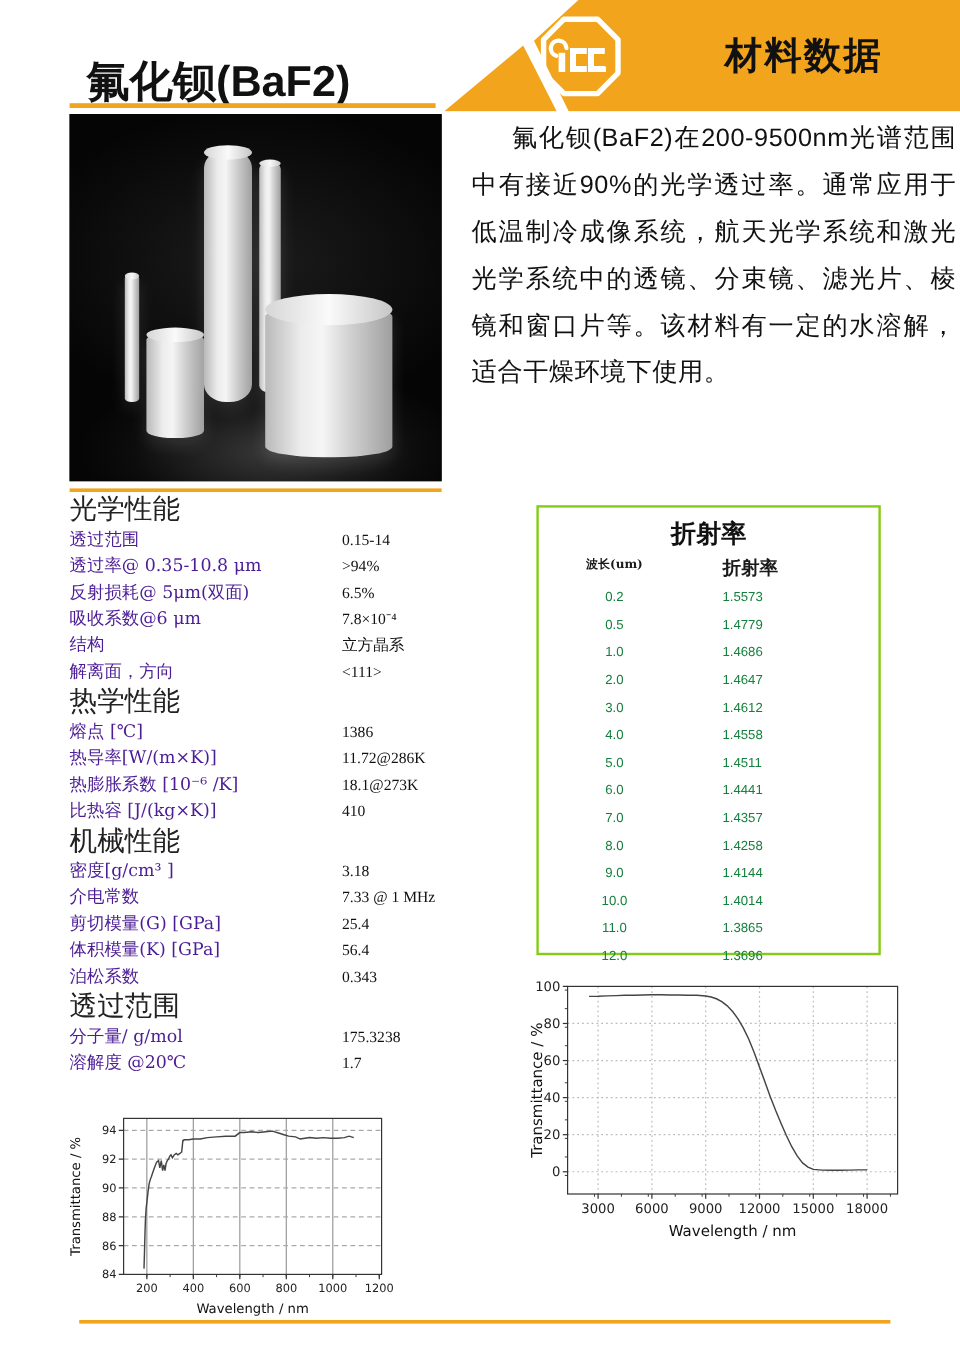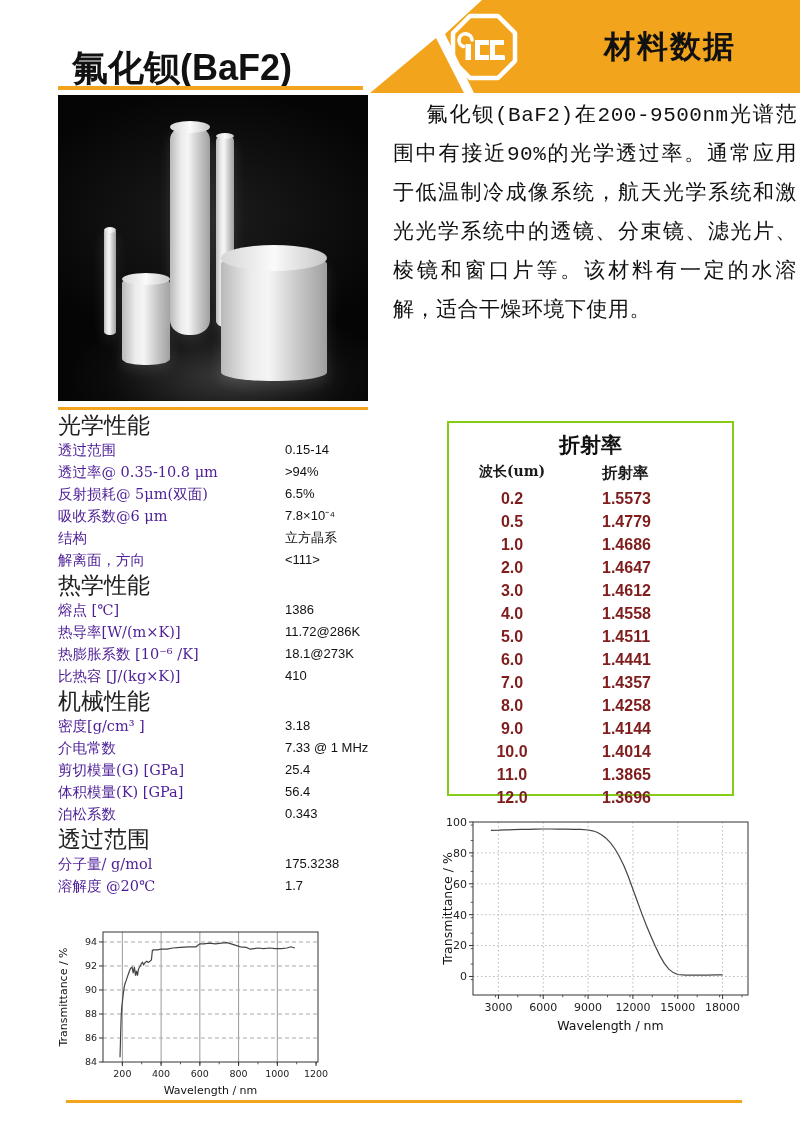--- a/index.html
+++ b/index.html
@@ -30,43 +30,43 @@
            radial-gradient(ellipse 90% 60% at 50% 40%, #1c1c1c, #050505 70%),#000;}
   .cyl{position:absolute;border-radius:46%/7%;
        background:linear-gradient(90deg,#b9b9b9,#ececec 28%,#f5f5f5 45%,#cfcfcf 68%,#9f9f9f);
        box-shadow:0 6px 14px rgba(255,255,255,.12);}
   .cyl .cap{position:absolute;left:0;top:-4px;width:100%;height:12px;border-radius:50%;
        background:linear-gradient(90deg,#d6d6d6,#fafafa 50%,#c6c6c6);}
   .cyl.thin{border-radius:46%/3%;}
   .cyl.thin .cap{height:6px;top:-2px;}
 
   
-  .desc{position:absolute;left:393px;top:96px;width:404px;font-family:Liberation Mono, monospace;
+  .desc{position:absolute;left:393px;top:96px;width:404px;font-family:Liberation Sans, sans-serif;
         font-size:21px;line-height:39px;color:#111;text-align:justify;text-indent:1.6em;letter-spacing:.5px;}
 
   
   .props{position:absolute;left:58px;top:411px;width:316px;}
   .sec-title{height:28px;font-family:"DejaVu Serif","Liberation Serif",serif;font-size:23px;color:#222;
              line-height:28px;}
   .prow{position:relative;height:22px;line-height:22px;}
   .prow .lab{font-family:"DejaVu Serif","Liberation Serif",serif;font-size:14.5px;color:#4c1d95;}
-  .prow .val{position:absolute;left:227px;top:0;font-family:Liberation Sans, sans-serif;
+  .prow .val{position:absolute;left:227px;top:0;font-family:Liberation Serif, serif;
              font-size:13px;color:#111;}
 
   
   .refr{position:absolute;left:447px;top:421px;width:287px;height:375px;border:2px solid #84cc16;
         box-sizing:border-box;background:#fff;}
   .refr-title{margin-top:8px;text-align:center;font-family:"DejaVu Serif","Liberation Serif",serif;
               font-size:21px;font-weight:600;color:#111;}
   .refr-head{position:relative;height:24px;margin-top:4px;}
   .refr-head .h1{position:absolute;left:8px;width:110px;text-align:center;
-                 font-family:"DejaVu Serif","Liberation Serif",serif;font-size:14px;font-weight:600;}
+                 font-family:"DejaVu Serif","Liberation Serif",serif;font-size:10px;font-weight:600;}
   .refr-head .h2{position:absolute;left:153px;font-family:"DejaVu Serif","Liberation Serif",serif;
                  font-size:15.5px;font-weight:600;}
-  .rrow{position:relative;height:23px;line-height:23px;font-weight:bold;font-size:16px;color:#7f1d1d;}
+  .rrow{position:relative;height:23px;line-height:23px;font-weight:normal;font-size:11px;color:#15803d;}
   .rrow .c1{position:absolute;left:8px;width:110px;text-align:center;}
   .rrow .c2{position:absolute;left:153px;}
 
   
   .chart1{position:absolute;left:55px;top:916px;}
   .chart2{position:absolute;left:440px;top:812px;}
 </style>
 </head>
 <body>
 

